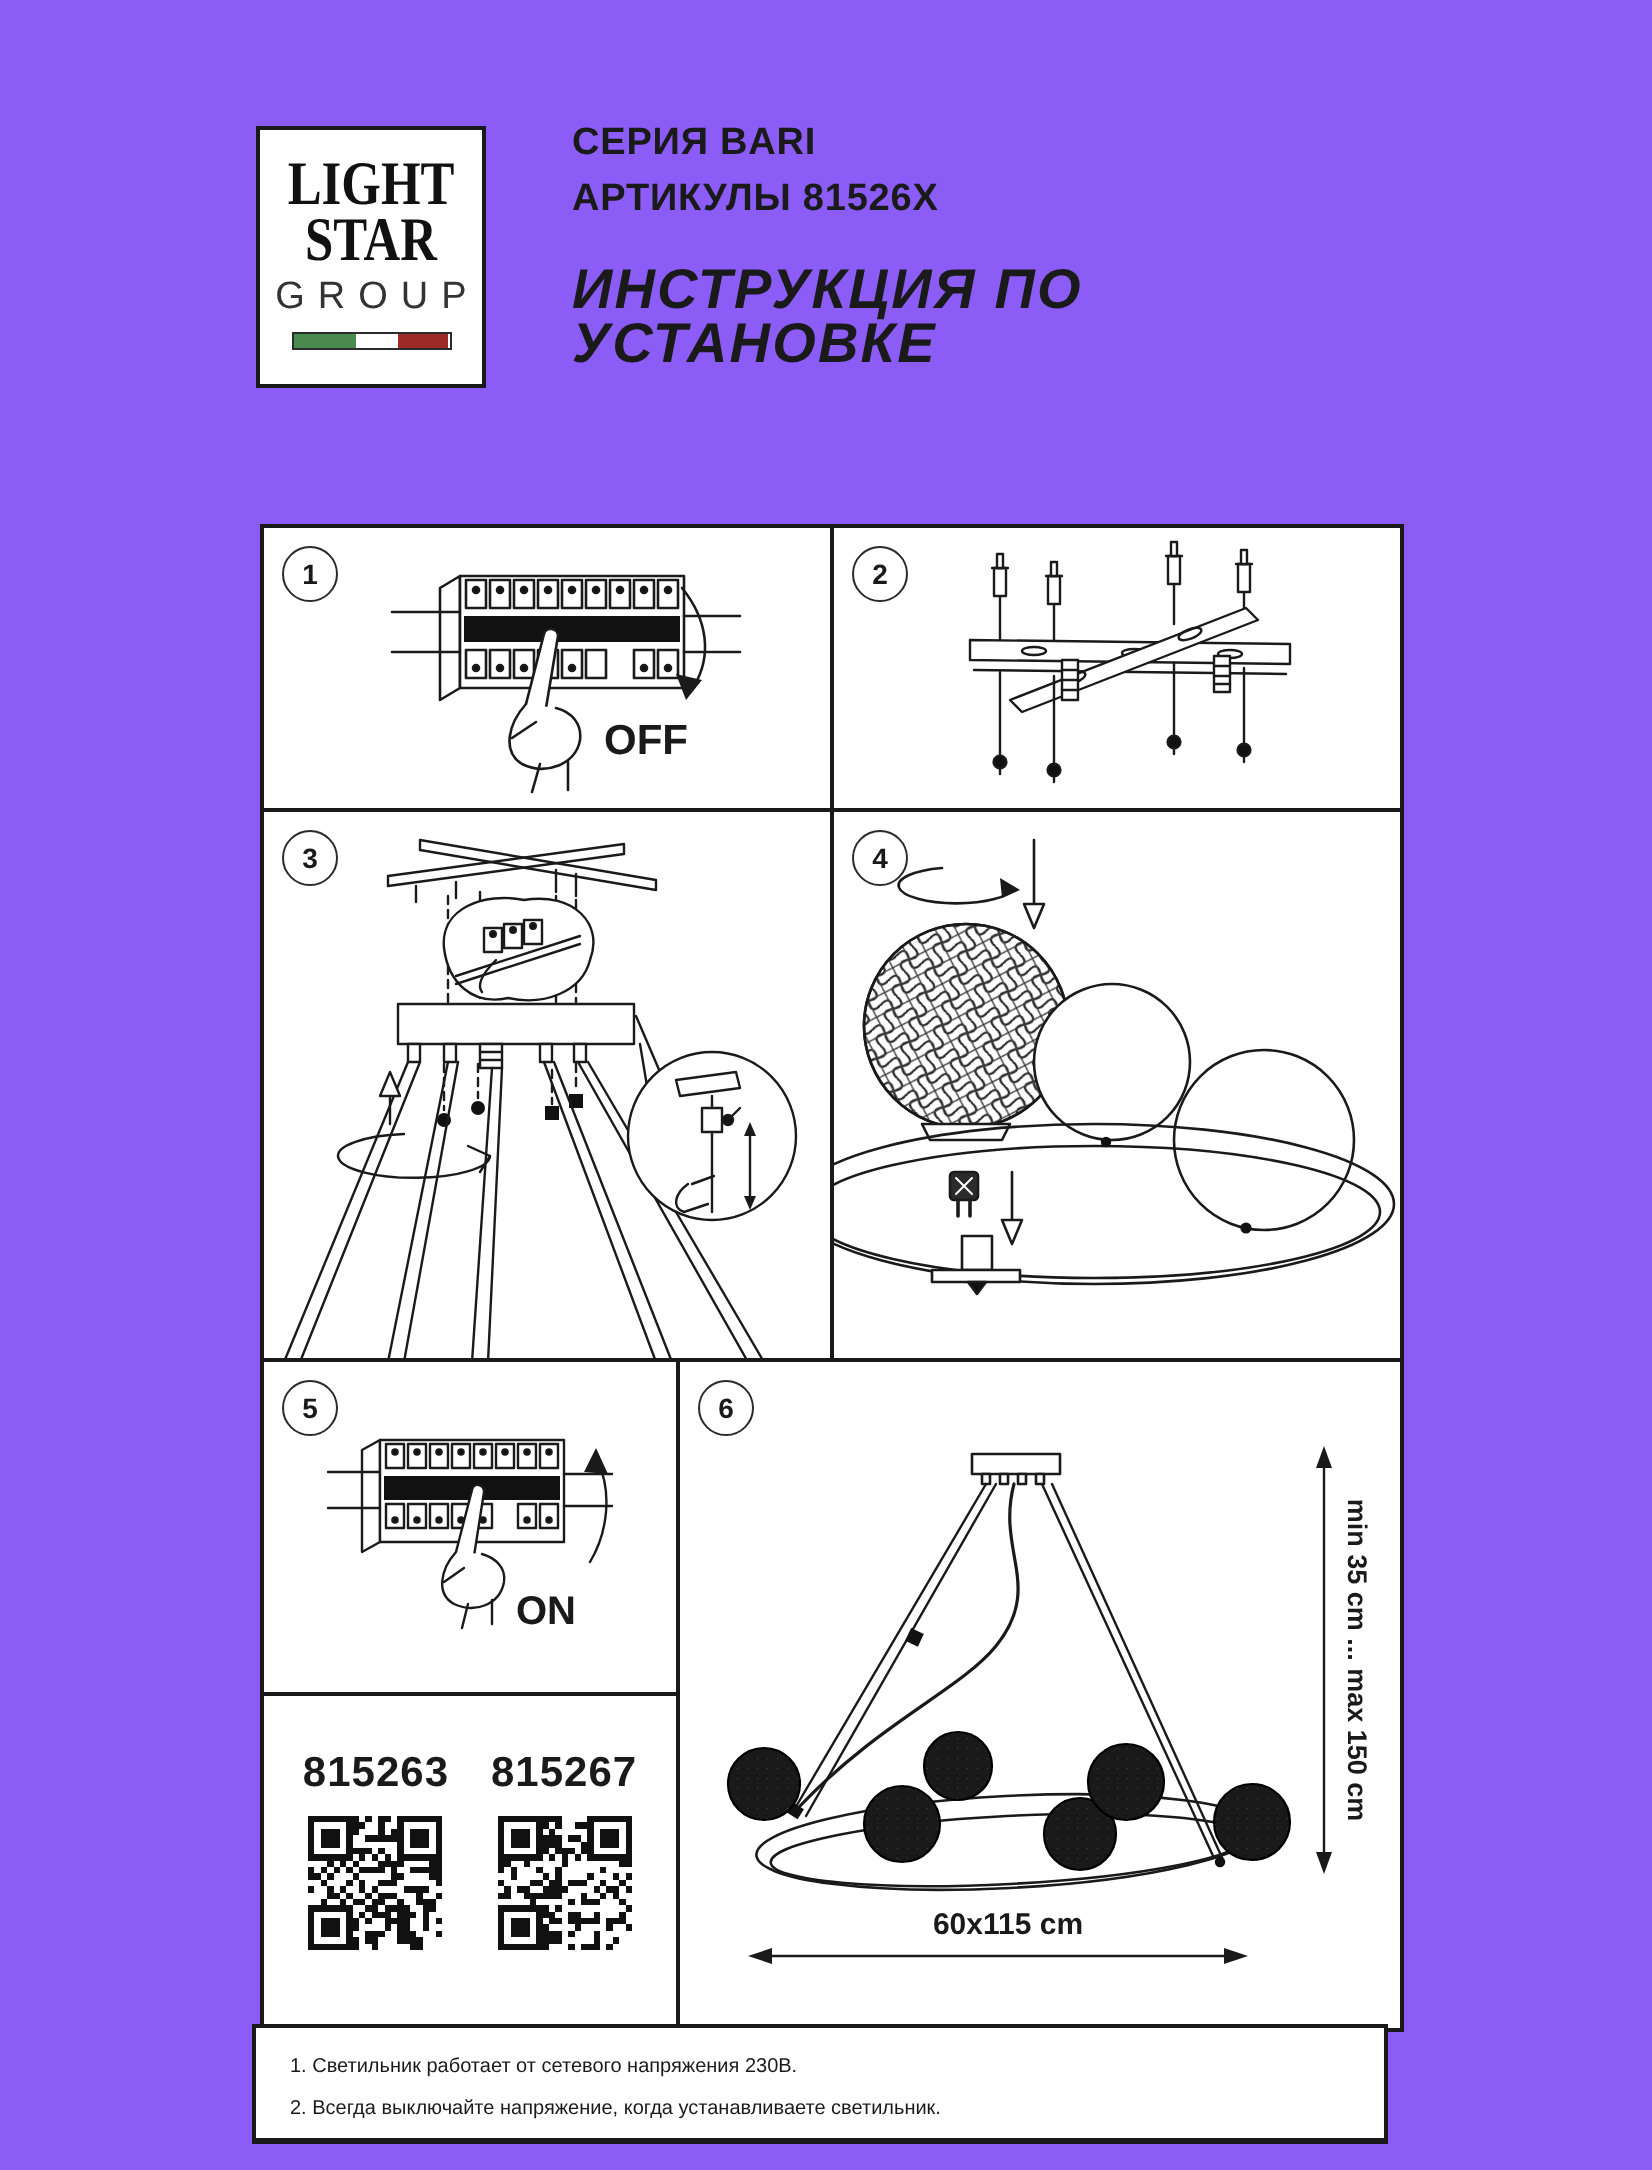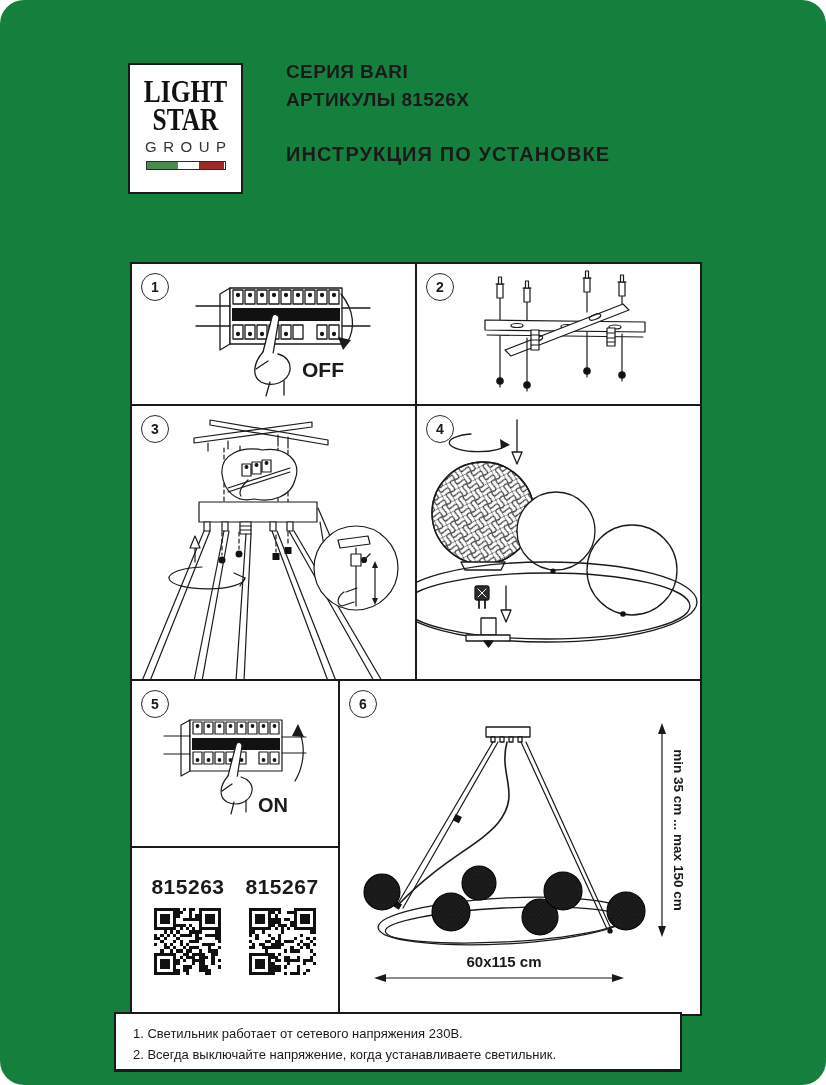--- a/index.html
+++ b/index.html
@@ -2,39 +2,39 @@
 <html style="--ink: #1a1a1a; --flag-green: #4a8a4f; --flag-white: #ffffff; --flag-red: #9c2b28;"><head>
 <meta charset="utf-8">
 <style>
   :root{
     --ink:#1a1a1a;
     --flag-green:#4a8a4f;
     --flag-white:#ffffff;
     --flag-red:#9c2b28;
   }
   html,body{margin:0;padding:0;background:#fff;}
-  .page{position:relative;width:826px;height:1085px;background:#15803d;overflow:hidden;
-        font-family:"Liberation Sans",sans-serif;color:var(--ink);border-radius:24px;}
+  .page{position:relative;width:826px;height:1085px;background:#8b5cf6;overflow:hidden;
+        font-family:"Liberation Sans",sans-serif;color:var(--ink);}
 
   
   .logo-box{position:absolute;left:128px;top:63px;width:115px;height:131px;
             border:2px solid var(--ink);box-sizing:border-box;text-align:center;background:#fff;}
   .logo-word{font-family:"Liberation Serif",serif;font-weight:bold;font-size:31px;line-height:28px;
              transform:scaleX(.82);transform-origin:50% 50%;letter-spacing:0;color:#111;}
   .logo-word.first{margin-top:13px;}
-  .logo-group{font-size:15px;font-weight:400;letter-spacing:6.5px;margin-right:-6.5px;margin-top:4px;color:#333;text-align:center;}
+  .logo-group{font-size:19px;font-weight:400;letter-spacing:6.5px;margin-right:-6.5px;margin-top:4px;color:#333;text-align:center;}
   .logo-flag{width:80px;height:9px;border:1px solid #2b2b2b;margin:6px auto 0;display:flex;box-sizing:border-box;}
   .logo-flag .g{width:40%;background:var(--flag-green);}
   .logo-flag .w{width:27%;background:var(--flag-white);}
   .logo-flag .r{width:33%;background:var(--flag-red);}
 
   
   .header-block{position:absolute;left:286px;top:58px;width:412px;font-weight:bold;}
   .header-series,.header-articles{font-size:19px;line-height:28px;letter-spacing:.4px;}
-  .header-title{margin-top:27px;font-size:20px;line-height:27px;letter-spacing:1.1px;}
+  .header-title{margin-top:17px;font-size:28px;line-height:27px;letter-spacing:1.1px;font-style:italic;}
 
   
   .grid{position:absolute;left:130px;top:262px;width:568px;height:750px;
         border:2px solid var(--ink);box-sizing:content-box;background:#fff;}
   .cell{position:absolute;box-sizing:border-box;background:#fff;}
   .cell svg.art{position:absolute;left:0;top:0;}
   #cell1{left:0;top:0;width:285px;height:142px;border-right:2px solid var(--ink);border-bottom:2px solid var(--ink);}
   #cell2{left:285px;top:0;width:283px;height:142px;border-bottom:2px solid var(--ink);}
   #cell3{left:0;top:142px;width:285px;height:275px;border-right:2px solid var(--ink);border-bottom:2px solid var(--ink);}
   #cell4{left:285px;top:142px;width:283px;height:275px;border-bottom:2px solid var(--ink);}
@@ -46,23 +46,23 @@
          border-radius:50%;display:flex;align-items:center;justify-content:center;
          font-size:14px;font-weight:bold;background:#fff;z-index:2;}
 
   
   .qr-wrap{display:flex;justify-content:center;gap:21px;padding-top:27px;}
   .qr-item{text-align:center;}
   .qr-label{font-size:21px;font-weight:bold;letter-spacing:.5px;margin-bottom:9px;}
   svg.qr{width:67px;height:67px;shape-rendering:crispEdges;display:block;margin:0 auto;}
 
   
-  .notes{position:absolute;left:114px;top:1012px;width:568px;height:60px;
+  .notes{position:absolute;left:126px;top:1012px;width:568px;height:60px;
          border:2px solid var(--ink);border-bottom-width:3px;box-sizing:border-box;
-         padding:9px 0 0 17px;font-size:13px;line-height:21px;background:#fff;}
+         padding:9px 0 0 17px;font-size:10px;line-height:21px;background:#fff;}
 </style>
 </head>
 <body>
 
 <div class="page">
 
   <div class="logo-box">
     <div class="logo-word first">LIGHT</div>
     <div class="logo-word">STAR</div>
     <div class="logo-group">GROUP</div>

